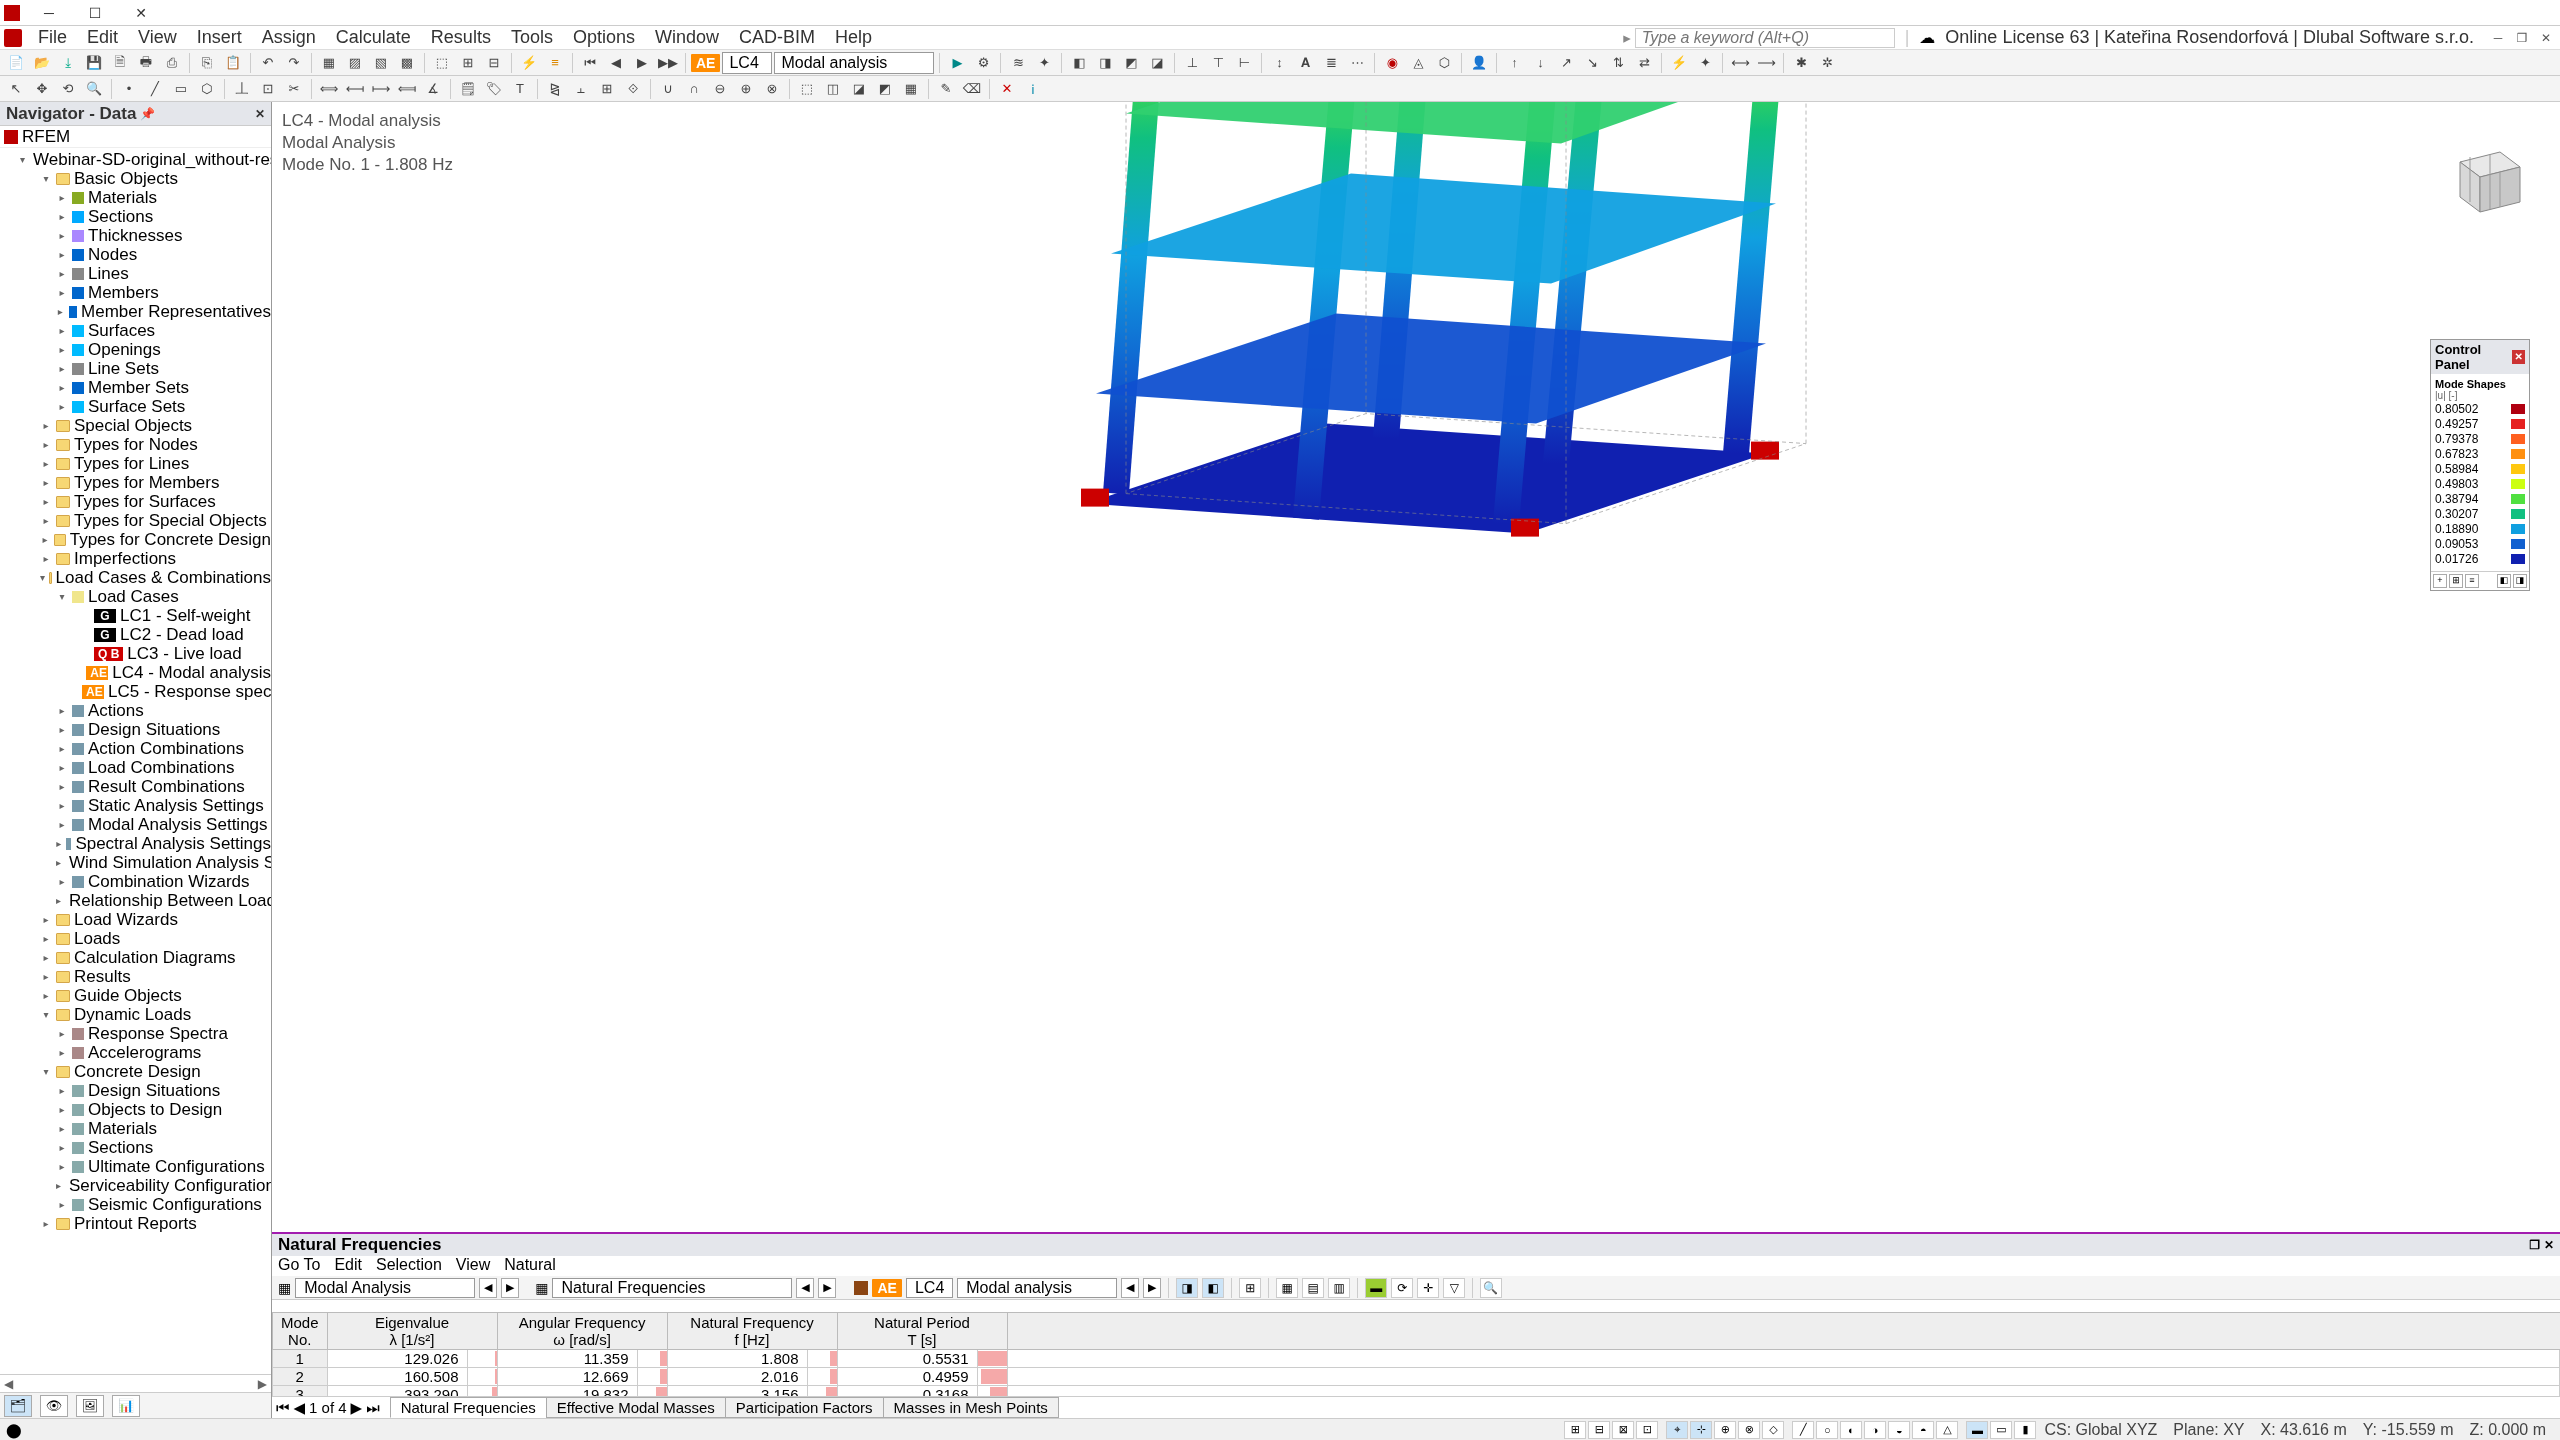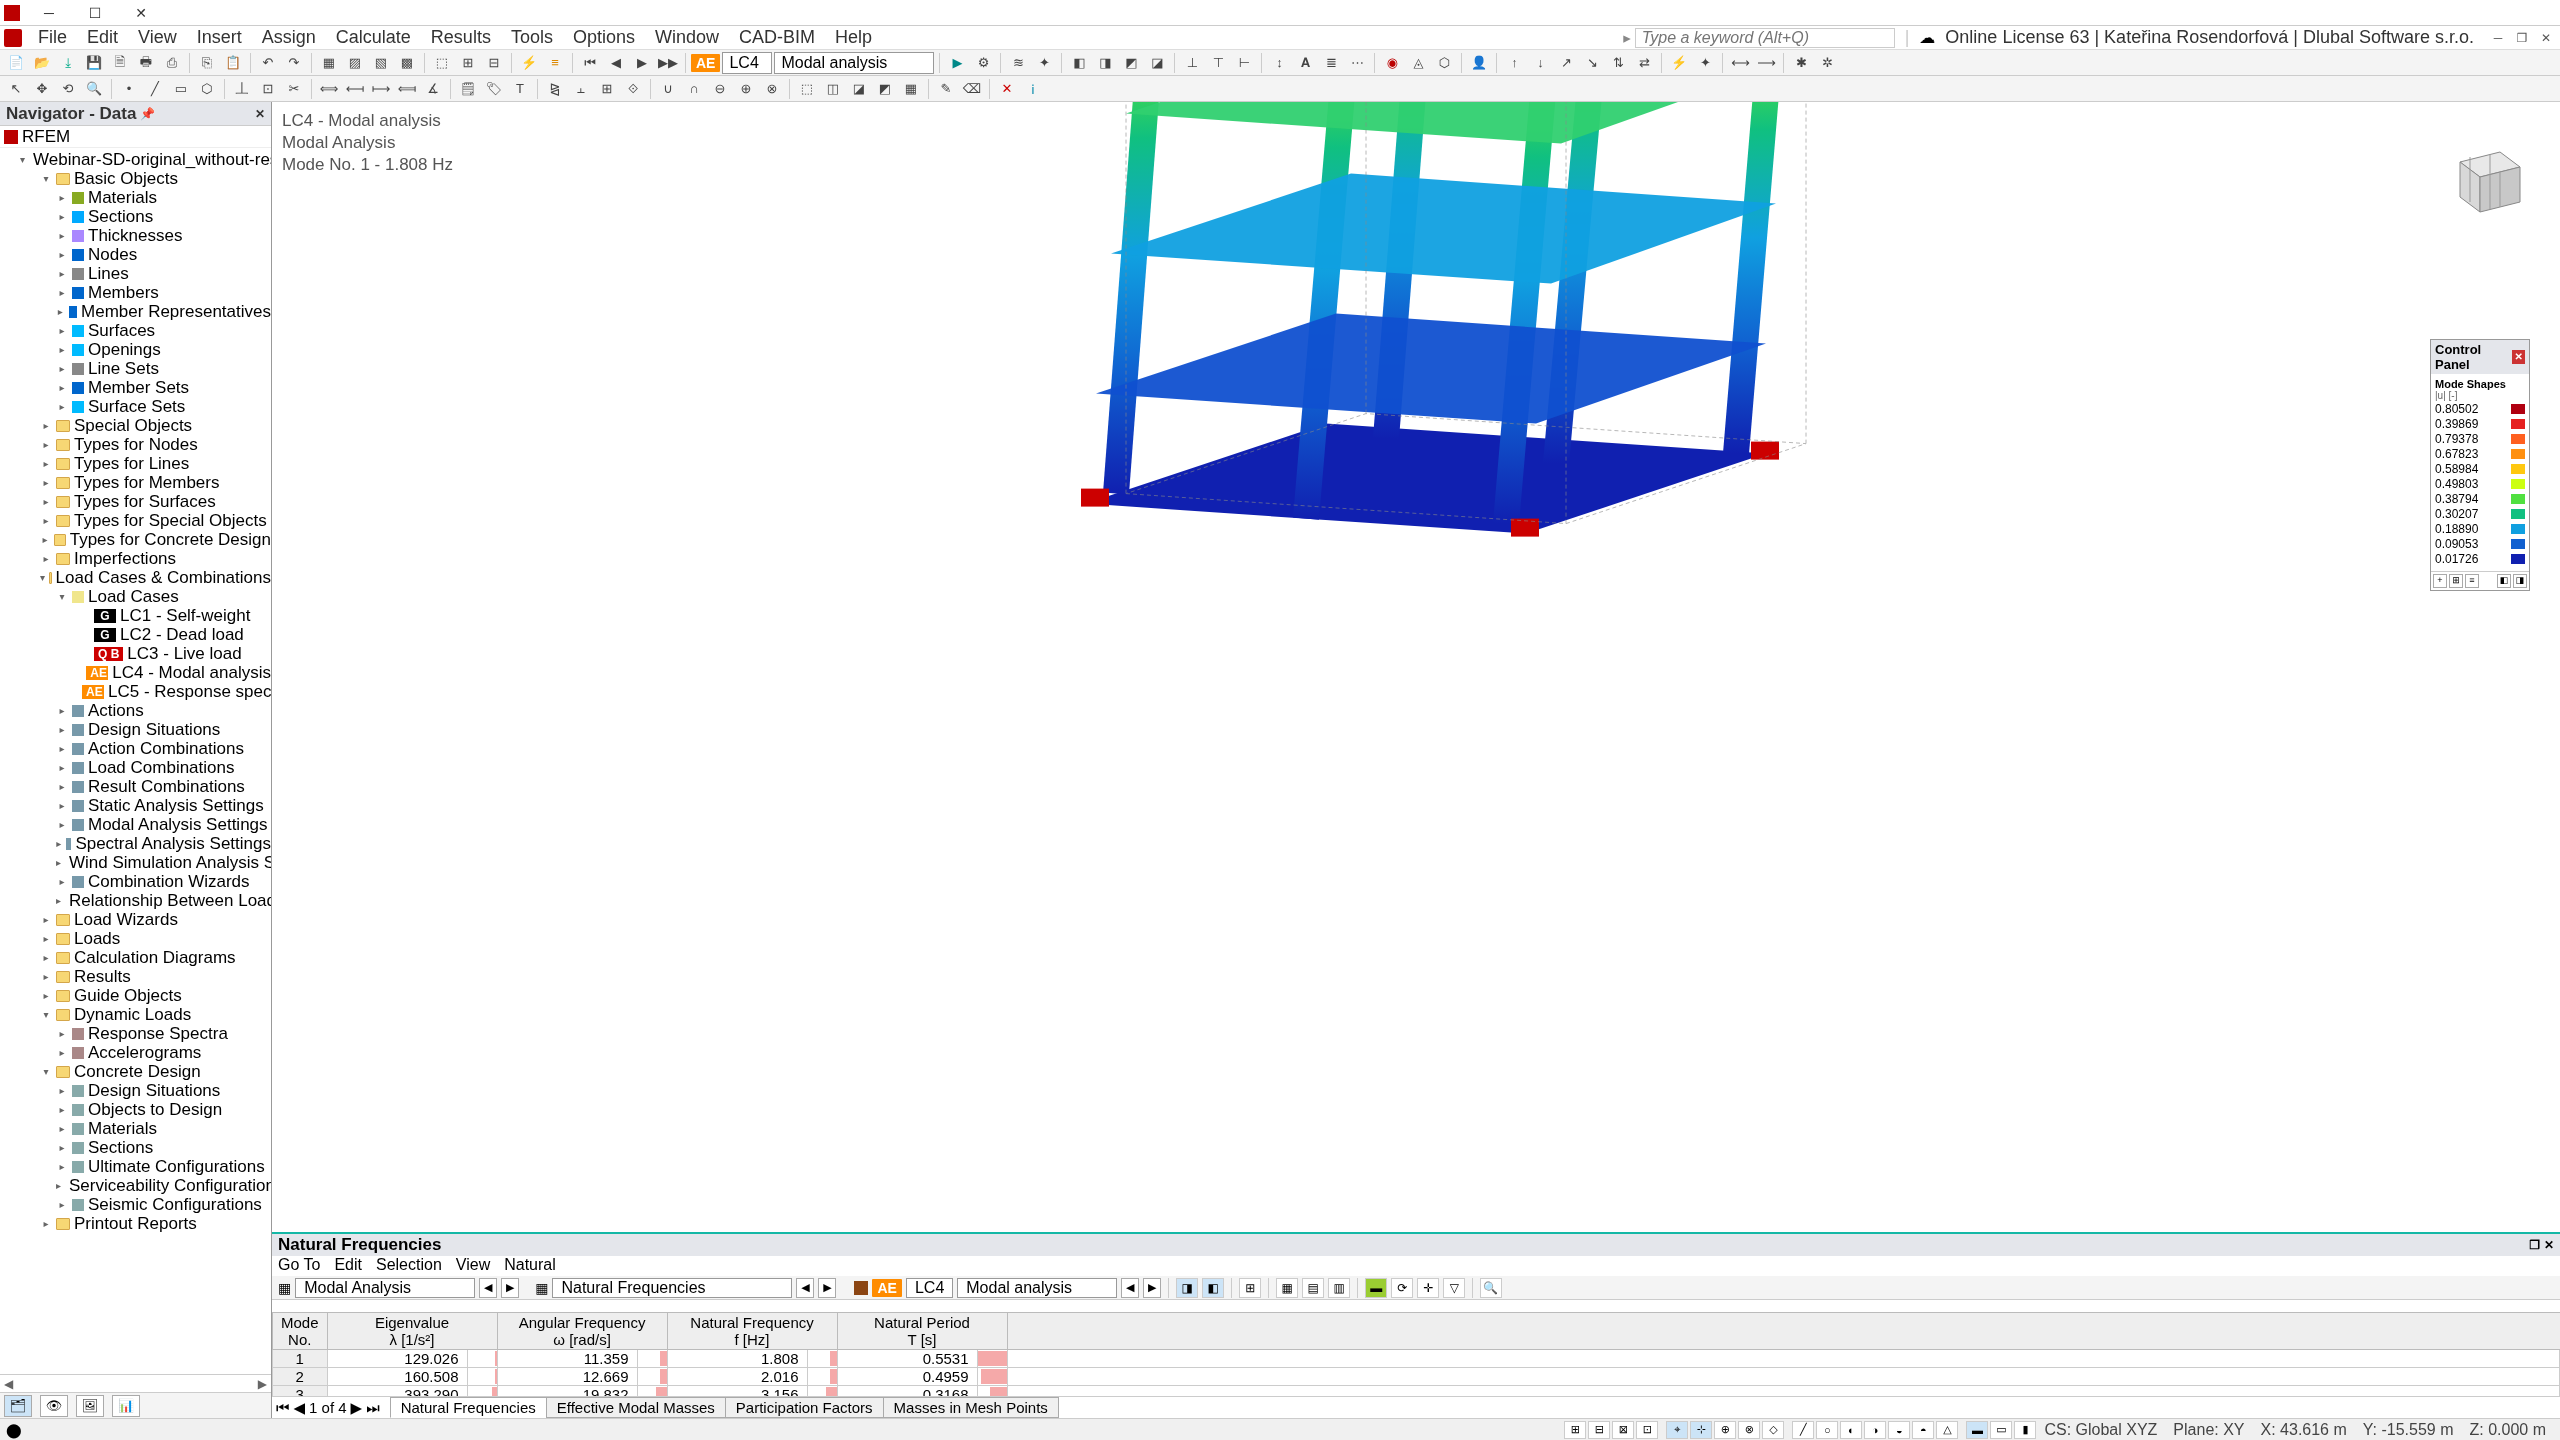--- a/index.html
+++ b/index.html
@@ -62,21 +62,21 @@
 .control-panel { position: absolute; top: 237px; right: 30px; width: 100px; background: #fff; border: 1px solid #999; font-size: 13px; }
 .cp-header { background: #e4e6eb; padding: 2px 4px; display: flex; align-items: center; font-weight: 600; }
 .cp-header .cp-close { margin-left: auto; background: #c33; color: #fff; width: 14px; height: 14px; text-align: center; line-height: 14px; font-size: 10px; }
 .cp-body { padding: 4px; }
 .cp-row { display: flex; align-items: center; margin: 1px 0; font-size: 12px; }
 .cp-swatch { width: 14px; height: 10px; margin-left: auto; }
 .cp-toolbar { border-top: 1px solid #ccc; padding: 2px; display: flex; gap: 2px; }
 .cp-tb-btn { width: 14px; height: 14px; border: 1px solid #aaa; font-size: 9px; text-align: center; }
 
 
-.bottom-panel { height: 186px; border-top: 2px solid #14b8a6; display: flex; flex-direction: column; background: #fff; }
+.bottom-panel { height: 186px; border-top: 2px solid #a21caf; display: flex; flex-direction: column; background: #fff; }
 .bp-header { height: 22px; background: #e4e6eb; display: flex; align-items: center; padding: 0 6px; font-weight: 600; font-size: 17px; }
 .bp-header .bp-controls { margin-left: auto; display: flex; gap: 4px; font-size: 12px; }
 .bp-menu { height: 20px; display: flex; align-items: flex-start; padding: 0 6px; font-size: 16px; gap: 14px; }
 .bp-toolbar { height: 24px; display: flex; align-items: center; padding: 0 6px; gap: 4px; background: #f4f4f4; border-bottom: 1px solid #ccc; }
 .bp-dd { height: 20px; border: 1px solid #999; background: #fff; padding: 0 8px; font-size: 16px; display: flex; align-items: center; }
 .bp-nav-btn { width: 18px; height: 20px; border: 1px solid #aaa; background: #fff; font-size: 11px; display: flex; align-items: center; justify-content: center; }
 .bp-tb-btn { width: 22px; height: 20px; display: flex; align-items: center; justify-content: center; border: 1px solid #ccc; background: #fff; font-size: 12px; }
 .bp-tb-btn.active { background: #cce4f7; }
 .bp-table { flex: 1; overflow: auto; font-size: 16px; }
 .bp-table table { border-collapse: collapse; width: 100%; margin-top: 12px; }
@@ -660,21 +660,21 @@
           </div>
           <div class="cp-body">
             <div style="font-size:11px;font-weight:600;">Mode Shapes</div>
             <div style="font-size:10px;color:#666;">|u| [-]</div>
             <div id="cp-legend">
                 <div class="cp-row">
                   <span>0.80502</span>
                   <span class="cp-swatch" style="background:#b00010;"></span>
                 </div>
                 <div class="cp-row">
-                  <span>0.39869</span>
+                  <span>0.49257</span>
                   <span class="cp-swatch" style="background:#e62020;"></span>
                 </div>
                 <div class="cp-row">
                   <span>0.79378</span>
                   <span class="cp-swatch" style="background:#ff6020;"></span>
                 </div>
                 <div class="cp-row">
                   <span>0.67823</span>
                   <span class="cp-swatch" style="background:#ff9010;"></span>
                 </div>

